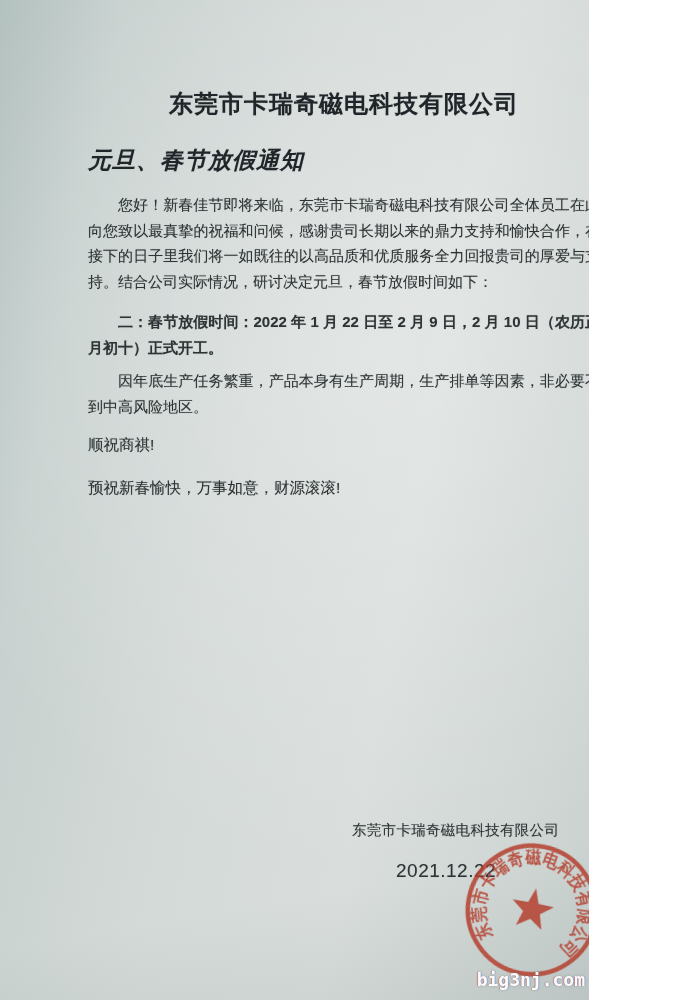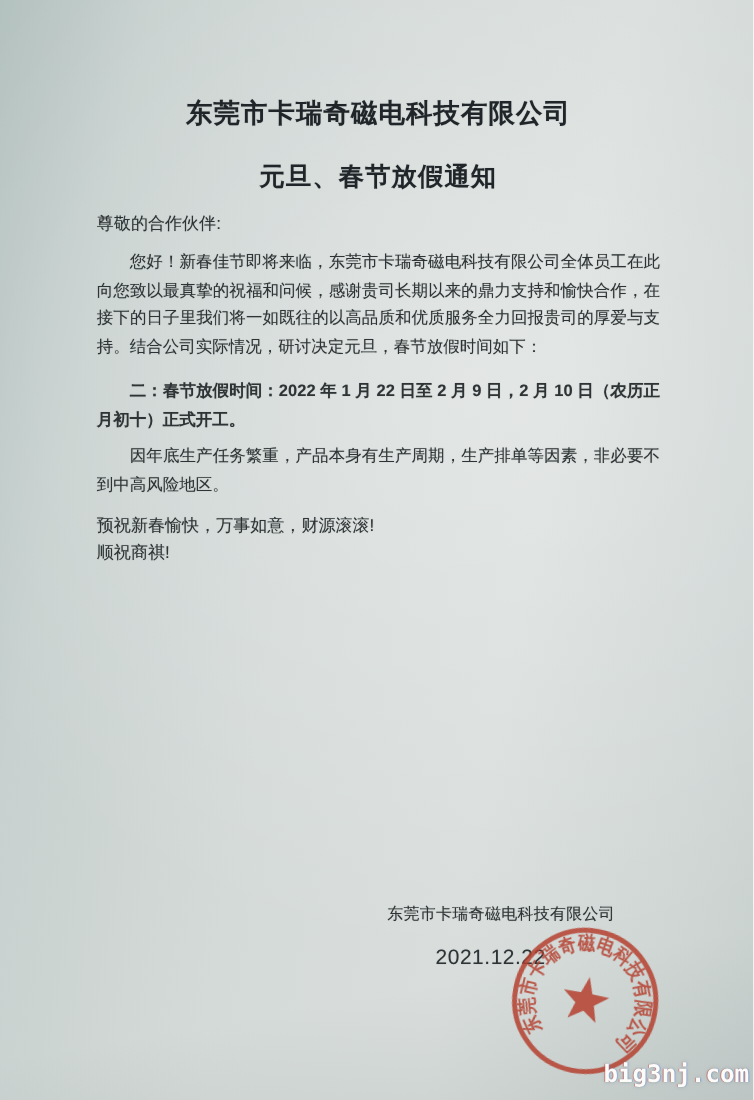--- a/index.html
+++ b/index.html
@@ -8,21 +8,21 @@
   }
   body {
     width: 685px;
     height: 1000px;
     overflow: hidden;
     font-family: "Liberation Sans", sans-serif;
   }
   
   .photo {
     position: relative;
-    width: 685px;
+    width: 589px;
     height: 1000px;
     background:
       radial-gradient(130% 85% at 63% 35%, rgba(255,255,255,0.28), rgba(255,255,255,0) 62%),
       linear-gradient(170deg, rgba(0,0,0,0) 86%, rgba(70,90,88,0.10) 100%),
       linear-gradient(101deg, #b3c1bf 0%, #c8d1cf 16%, #d4dad8 42%, #d9dedc 66%, #cfd6d4 88%, #c9d1cf 100%);
     overflow: hidden;
   }
   .doc {
     position: absolute;
     left: 88px;
@@ -38,23 +38,24 @@
     font-weight: bold;
     text-align: center;
     color: #1f2528;
     letter-spacing: 1px;
   }
   .subtitle {
     margin: 0 0 16px 0;
     font-size: 23px;
     line-height: 32px;
     font-weight: bold;
-    text-align: center;
+    text-align: left;
     color: #1f2528;
     letter-spacing: 1px;
+    font-style: italic;
   }
   .salutation {
     margin: 0 0 10px 0;
     font-size: 15.5px;
     line-height: 24px;
   }
   .para {
     margin: 0;
     font-size: 15px;
     line-height: 25.5px;
@@ -99,43 +100,42 @@
     opacity: 0.85;
     transform: rotate(11deg);
     filter: blur(0.3px);
   }
   .watermark {
     position: absolute;
     right: 4px;
     bottom: 10px;
     font-family: "DejaVu Sans Mono", monospace;
     font-weight: bold;
-    font-size: 22px;
+    font-size: 18px;
     color: #fbfbf8;
     letter-spacing: 0px;
     text-shadow:
       -1px 0 0 rgba(220,70,70,0.40),
        1px 0 0 rgba(100,140,255,0.35),
        0 0 3px rgba(110,130,140,0.55);
   }
 </style>
 </head>
 <body>
 
 <div class="photo">
 
   <div class="doc">
     <div class="title">东莞市卡瑞奇磁电科技有限公司</div>
     <div class="subtitle">元旦、春节放假通知</div>
-    <div class="salutation">尊敬的合作伙伴:</div>
     <p class="para mb15">您好！新春佳节即将来临，东莞市卡瑞奇磁电科技有限公司全体员工在此向您致以最真挚的祝福和问候，感谢贵司长期以来的鼎力支持和愉快合作，在接下的日子里我们将一如既往的以高品质和优质服务全力回报贵司的厚爱与支持。结合公司实际情况，研讨决定元旦，春节放假时间如下：</p>
     <p class="para bold mb8">二：春节放假时间：2022 年 1 月 22 日至 2 月 9 日，2 月 10 日（农历正月初十）正式开工。</p>
     <p class="para mb14">因年底生产任务繁重，产品本身有生产周期，生产排单等因素，非必要不到中高风险地区。</p>
+    <div class="closing">顺祝商祺!</div>
     <div class="closing last">预祝新春愉快，万事如意，财源滚滚!</div>
-    <div class="closing">顺祝商祺!</div>
   </div>
 
   <div class="sig-company">东莞市卡瑞奇磁电科技有限公司</div>
   <div class="sig-date">2021.12.22</div>
 
   <svg class="stamp" viewBox="0 0 200 200" xmlns="http://www.w3.org/2000/svg">
     <circle cx="100" cy="100" r="93" fill="none" stroke-width="6.5" stroke="#b5402f"></circle>
     <path id="seal-arc" d="M 51.9,148.1 A 68,68 0 1 1 148.1,148.1" fill="none"></path>
     <text font-size="26" font-weight="bold" letter-spacing="0" fill="#b5402f">
       <textPath href="#seal-arc" startOffset="0" textLength="320" lengthAdjust="spacingAndGlyphs">东莞市卡瑞奇磁电科技有限公司</textPath>

